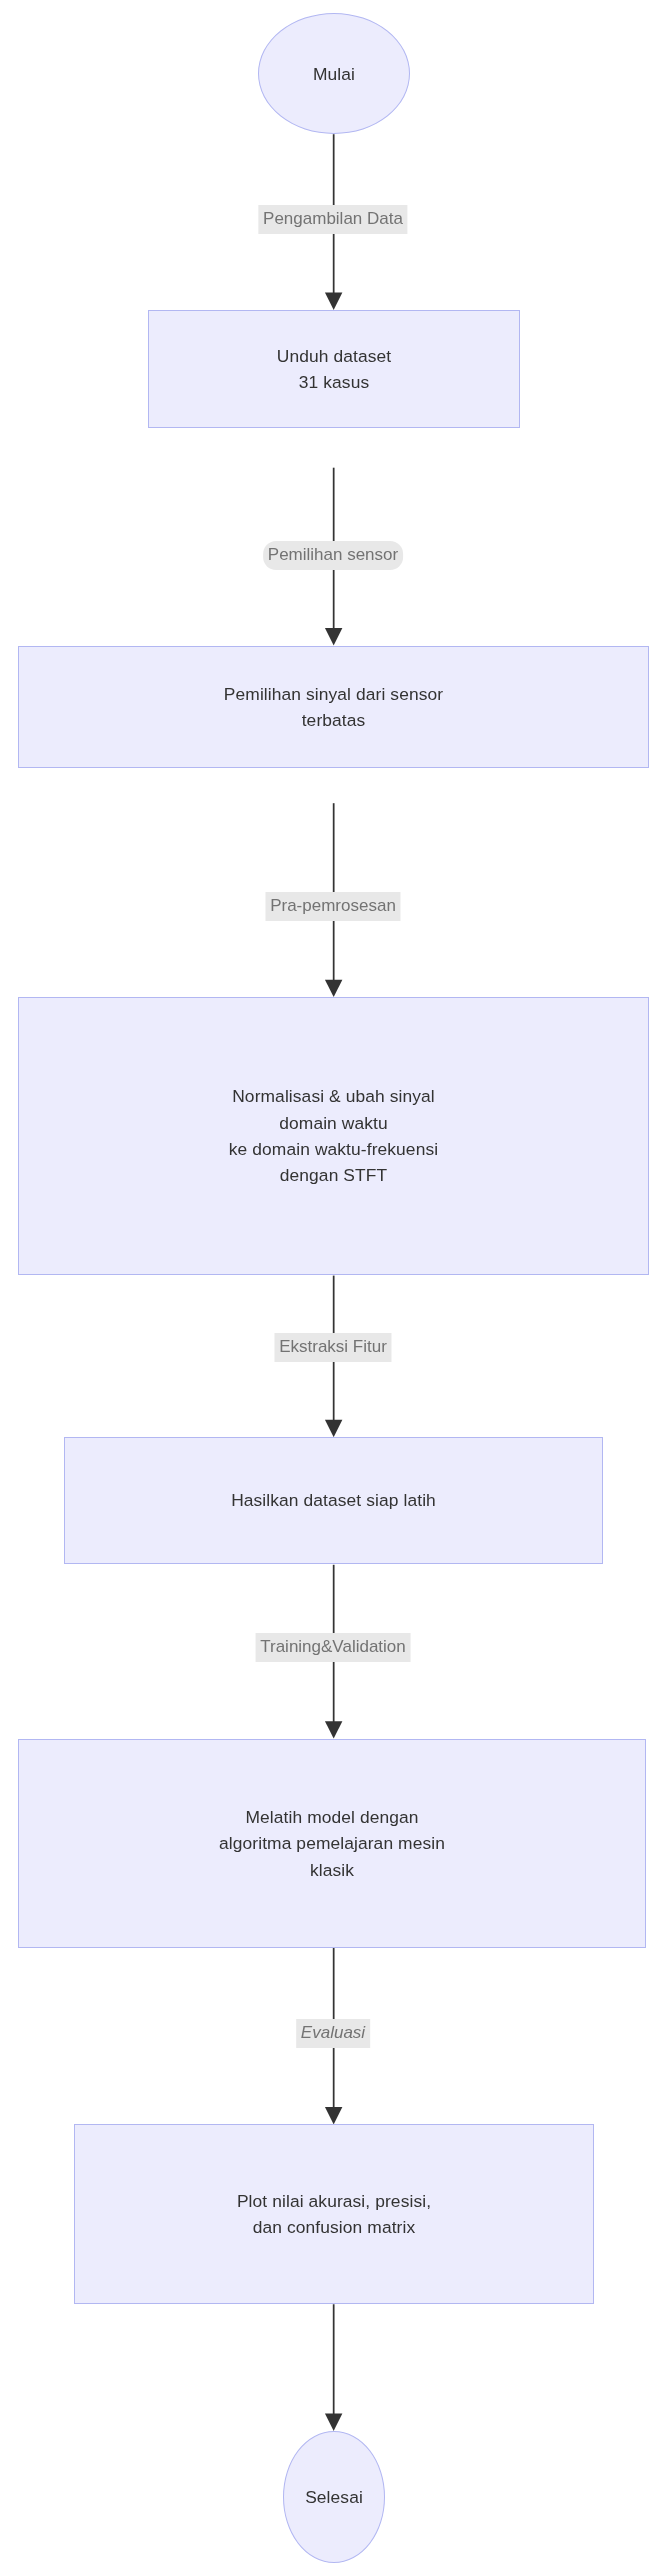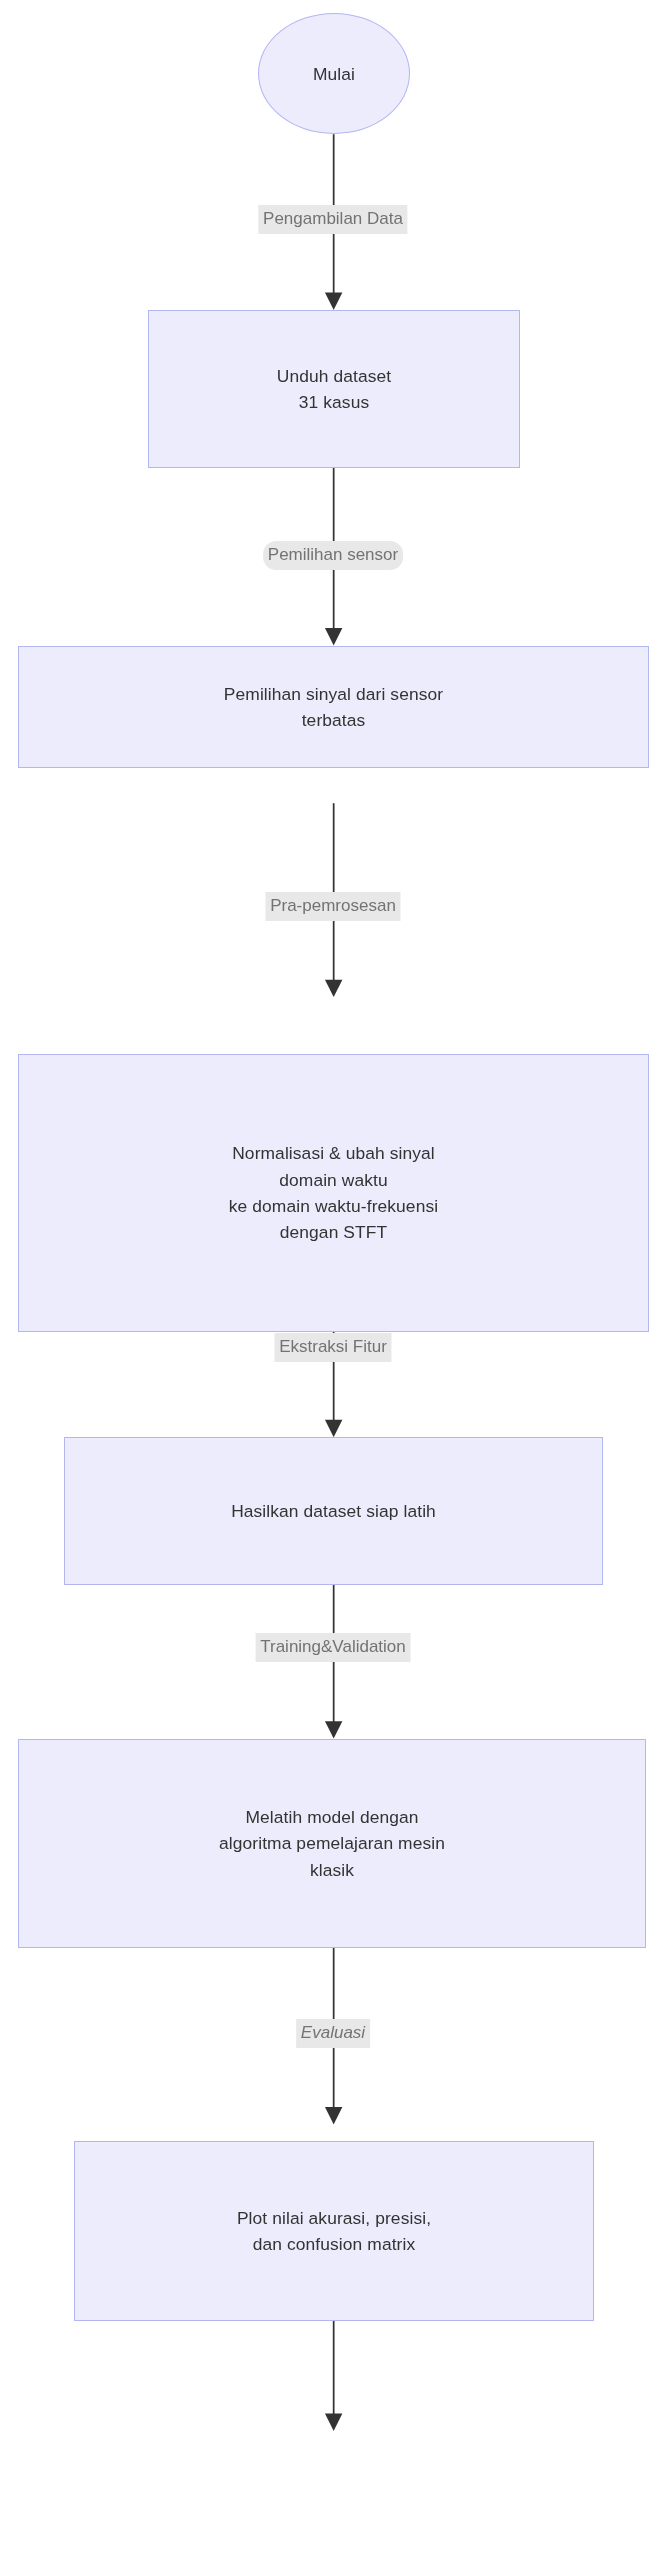--- a/index.html
+++ b/index.html
@@ -104,45 +104,48 @@
       <polygon points="484,2565 510,2565 497,2591"></polygon>
       <line x1="497" y1="2903" x2="497" y2="3143"></line>
       <polygon points="484,3140 510,3140 497,3166"></polygon>
       <line x1="497" y1="3434" x2="497" y2="3600"></line>
       <polygon points="484,3597 510,3597 497,3623"></polygon>
     </svg>
 
 <div class="node terminal" style="left: 258px; top: 13.4px; width: 152px; height: 121px;">
       <span class="node-label">Mulai</span>
     </div>
-    <div class="node process" style="left: 148px; top: 310px; width: 372px; height: 158px;">
+    <div class="node process" style="left: 148px; top: 310px; width: 372px; height: 118px;">
       <span class="node-label">Unduh dataset
 31 kasus</span>
     </div>
     <div class="node process" style="left: 18px; top: 646px; width: 631px; height: 122px;">
       <span class="node-label">Pemilihan sinyal dari sensor
 terbatas</span>
     </div>
-    <div class="node process" style="left: 18px; top: 1054px; width: 631px; height: 278px;">
+    <div class="node process" style="left: 18px; top: 997px; width: 631px; height: 278px;">
       <span class="node-label">Normalisasi &amp; ubah sinyal
 domain waktu
 ke domain waktu-frekuensi
 dengan STFT</span>
     </div>
-    <div class="node process" style="left: 64px; top: 1437px; width: 539px; height: 148px;">
+    <div class="node process" style="left: 64px; top: 1437px; width: 539px; height: 127px;">
       <span class="node-label">Hasilkan dataset siap latih</span>
     </div>
     <div class="node process" style="left: 18px; top: 1739px; width: 628px; height: 209px;">
       <span class="node-label">Melatih model dengan
 algoritma pemelajaran mesin
 klasik</span>
     </div>
-    <div class="node process" style="left: 74px; top: 2124px; width: 520px; height: 180px; margin-top: 17px;">
+    <div class="node process" style="left: 74px; top: 2124px; width: 520px; height: 180px;">
       <span class="node-label">Plot nilai akurasi, presisi,
 dan confusion matrix</span>
+    </div>
+    <div class="node terminal" style="left: 283px; top: 2431px; width: 102px; height: 132px;">
+      <span class="node-label">Selesai</span>
     </div>
     <div class="edge-label" style="left: 333px; top: 205px;">Pengambilan Data</div>
     <div class="edge-label" style="left: 333px; top: 541px; border-radius: 13px;">Pemilihan sensor</div>
     <div class="edge-label" style="left: 333px; top: 892px;">Pra-pemrosesan</div>
     <div class="edge-label" style="left: 333px; top: 1333px;">Ekstraksi Fitur</div>
     <div class="edge-label" style="left: 333px; top: 1633px;">Training&amp;Validation</div>
     <div class="edge-label" style="left: 333px; top: 2019px; font-style: italic;">Evaluasi</div>
   </div>
 
 

